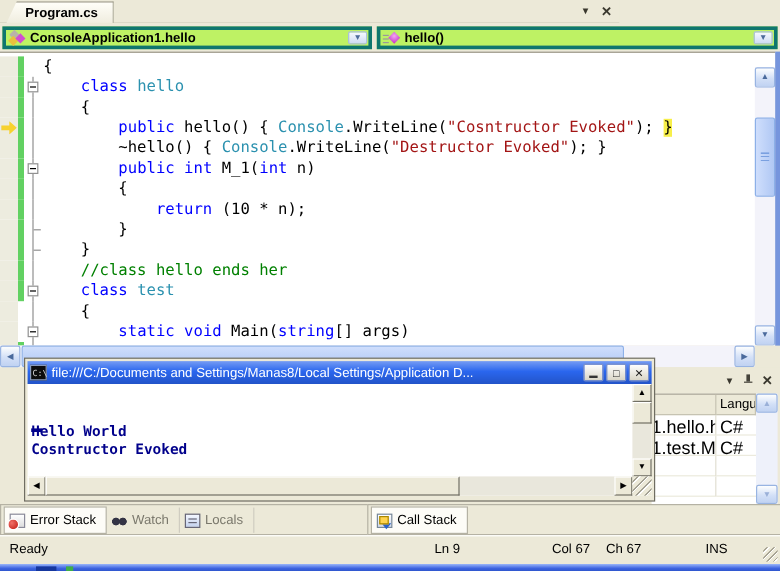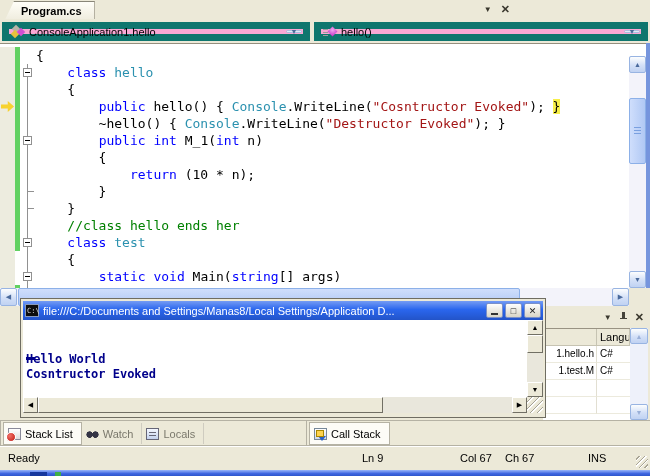--- a/index.html
+++ b/index.html
@@ -10,22 +10,22 @@
   .tabstrip{position:absolute;left:0;top:0;width:516px;height:19px;background:#ece9d8;border-bottom:1px solid #8a887a;}
   .doc-tab{position:absolute;left:4px;top:1px;height:17px;padding:3px 12px 0 16px;
            background:linear-gradient(#fffef8,#edeadb);border:1px solid #898678;border-bottom:none;
            clip-path:polygon(10px 0,100% 0,100% 100%,0 100%);font-weight:bold;}
   .doc-btns{position:absolute;right:6px;top:3px;display:flex;gap:9px;align-items:center;}
   .glyph-dd{font-size:8px;color:#3a382e;cursor:default;}
   .glyph-x{font-size:11px;color:#3a382e;font-weight:bold;cursor:default;}
 
   
   .navbar{position:absolute;left:0;top:19px;width:650px;height:24px;background:#ece9d8;}
-  .combo{position:absolute;top:3px;height:19px;background:#f9a8d4;border:7px solid #0f766e;
-         display:flex;align-items:center;box-sizing:border-box;}
+  .combo{position:absolute;top:3px;height:19px;background:#bef264;border:3px solid #0f766e;
+         display:flex;align-items:center;box-sizing:border-box;font-weight:bold;}
   .combo1{left:2px;width:308px;}
   .combo2{left:314px;width:334px;}
   .combo-text{white-space:nowrap;overflow:hidden;}
   .cb-btn{position:absolute;right:1px;top:1px;bottom:1px;width:16px;
           background:linear-gradient(180deg,#f6f9fe,#cfdcf3);border:1px solid #aabfe0;border-radius:2px;
           display:flex;align-items:center;justify-content:center;color:#4c6b9a;font-size:7px;box-sizing:border-box;}
   .class-icon{position:relative;width:16px;height:14px;flex:none;margin:0 2px 0 2px;}
   .class-icon i{position:absolute;width:6px;height:6px;transform:rotate(45deg);}
   .class-icon .d1{left:2px;top:1px;background:#b8b4a8;}
   .class-icon .d2{left:1px;top:6px;background:#e8c23d;}
@@ -81,21 +81,21 @@
   .cs-header{position:absolute;left:0;top:0;right:0;height:22px;display:flex;align-items:center;justify-content:flex-end;gap:7px;padding-right:6px;}
   .pin-icon{position:relative;width:9px;height:10px;}
   .pin-icon::before{content:'';position:absolute;left:3px;top:0;width:3px;height:6px;background:#45433a;}
   .pin-icon::after{content:'';position:absolute;left:1px;top:6px;width:7px;height:1px;background:#45433a;box-shadow:3px 1px 0 -2px #45433a,3px 2px 0 -2px #45433a;}
   .cs-grid{position:absolute;left:0;top:22px;width:87px;height:92px;background:#fff;border-top:1px solid #999383;box-sizing:border-box;}
   .cs-hrow{display:flex;height:17px;background:#ece9d8;}
   .cs-hcell{box-sizing:border-box;border-right:1px solid #c6c3b2;border-bottom:1px solid #c6c3b2;height:17px;
             padding:2px 2px 0 3px;white-space:nowrap;overflow:hidden;}
   .cs-hname{width:54px;}
   .cs-hlang{width:33px;}
-  .cs-row{display:flex;height:17px;font-size:10px;}
+  .cs-row{display:flex;height:17px;font-size:15px;}
   .cs-name{box-sizing:border-box;width:54px;border-right:1px solid #e2dfd2;border-bottom:1px solid #eceadd;
            text-align:right;white-space:nowrap;overflow:hidden;padding:2px 2px 0 0;}
   .cs-lang{box-sizing:border-box;width:33px;border-bottom:1px solid #eceadd;padding:2px 0 0 3px;white-space:nowrap;}
   .cs-scroll{position:absolute;left:87px;top:22px;width:18px;height:92px;background:#eef1fa;}
   .cs-scroll .up{position:absolute;left:0;top:0;width:18px;height:16px;color:#9ab0d8;}
   .cs-scroll .dn{position:absolute;left:0;bottom:0;width:18px;height:16px;color:#9ab0d8;}
 
   
   .console{position:absolute;left:21px;top:299px;width:524px;height:118px;background:#ece9d8;
            box-shadow:0 0 0 1px #6f6d62;padding:2px;box-sizing:border-box;}
@@ -380,21 +380,21 @@
         <span class="c-hthumb"></span>
         <span class="clsbtn rt">▶</span>
       </div>
       <div class="c-grip"></div>
     </div>
   </div>
 
   <div class="well well-left">
       <div class="ptab active">
         <span class="picon error-list-icon"></span>
-        <span class="plabel">Stack List</span>
+        <span class="plabel">Error Stack</span>
       </div>
       <div class="ptab">
         <span class="picon watch-icon"></span>
         <span class="plabel">Watch</span>
       </div>
       <div class="ptab">
         <span class="picon locals-icon"></span>
         <span class="plabel">Locals</span>
       </div>
     </div>

